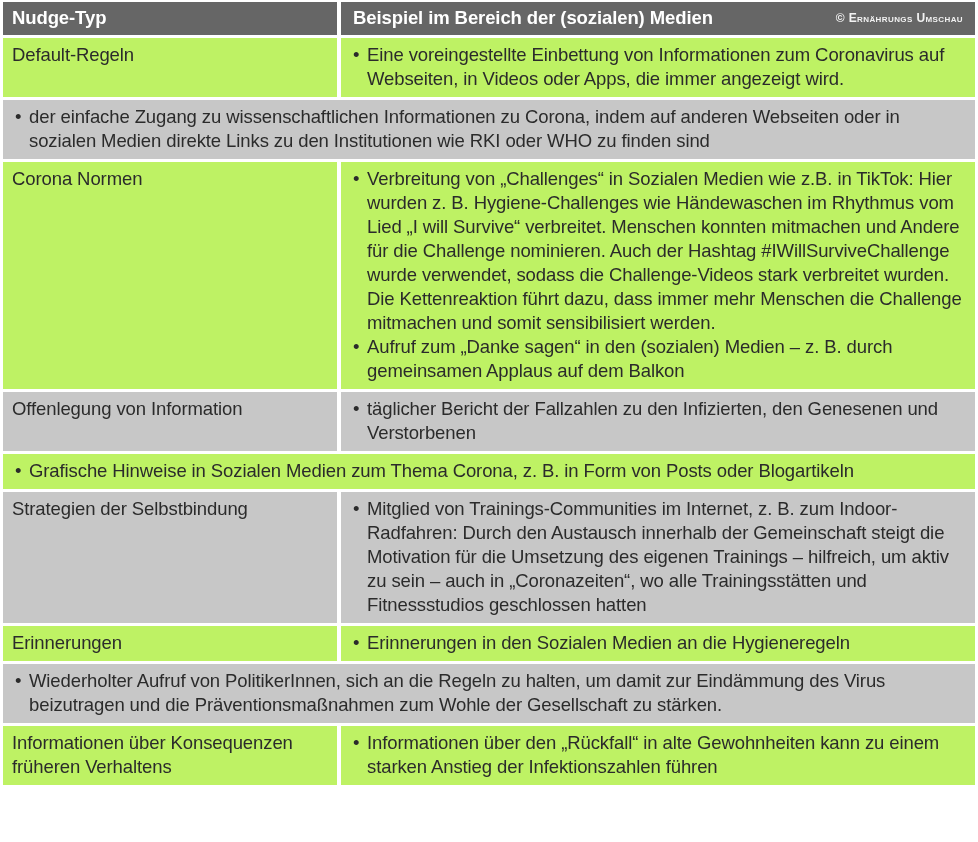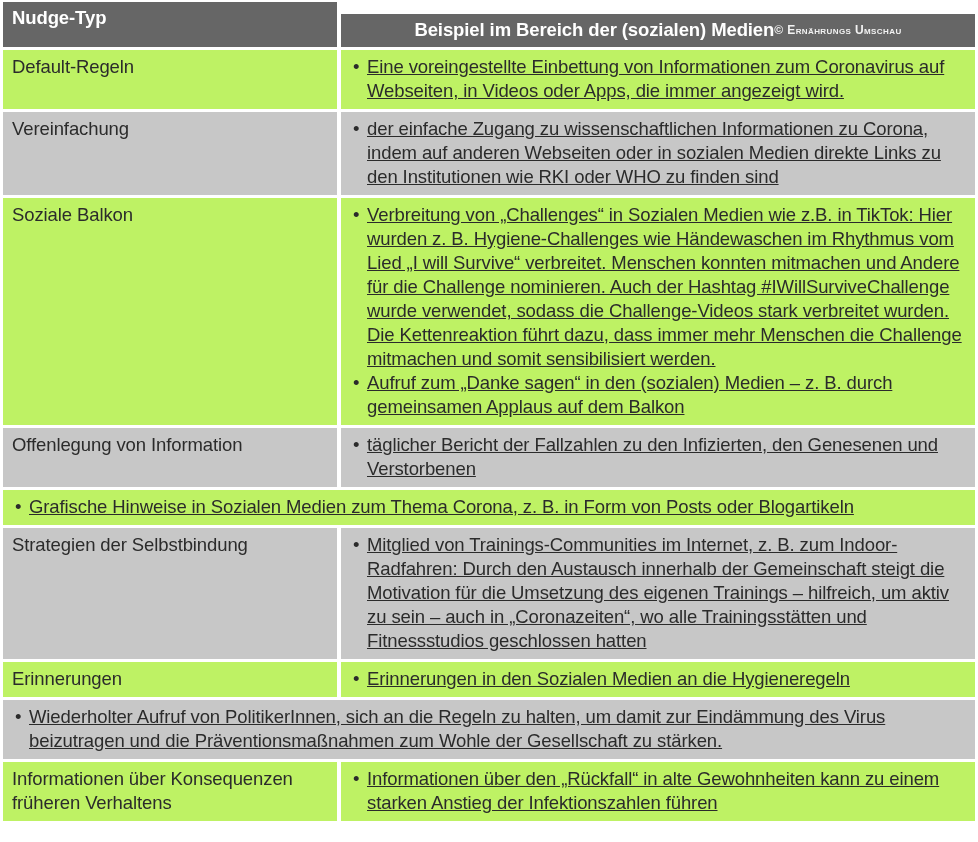--- a/index.html
+++ b/index.html
@@ -41,22 +41,21 @@
   .header-row .cell {
     background: #666666;
     color: #ffffff;
     font-weight: bold;
     padding-top: 4px;
     padding-bottom: 5px;
   }
   .header-row .cell-right {
     display: flex;
     align-items: center;
-    justify-content: center;
-    margin-top: 12px;
+    justify-content: space-between;
   }
   .credit {
     font-weight: bold;
     font-variant: small-caps;
     font-size: 12px;
     letter-spacing: 0.4px;
     color: #f2f2f2;
     white-space: nowrap;
     padding-right: 4px;
   }
@@ -67,21 +66,20 @@
   .bullet {
     display: flex;
     align-items: flex-start;
   }
   .bullet .dot {
     flex: 0 0 14px;
     width: 14px;
   }
   .bullet .txt {
     flex: 1 1 auto;
-    text-decoration: underline;
   }
 </style>
 </head>
 <body>
 
 <div class="table-wrap">
 
   <div class="t-row header-row">
     <div class="cell cell-left">
       <span>Nudge-Typ</span>
@@ -96,31 +94,30 @@
     <div class="cell cell-left">Default-Regeln</div>
     <div class="cell cell-right">
       <div class="bullet">
         <span class="dot">•</span>
         <span class="txt">Eine voreingestellte Einbettung von Informationen zum Coronavirus auf Webseiten, in Videos oder Apps, die immer angezeigt wird.</span>
       </div>
     </div>
   </div>
 
   <div class="t-row body-row dark">
-    <div class="cell cell-left">Vereinfachung</div>
     <div class="cell cell-right">
       <div class="bullet">
         <span class="dot">•</span>
         <span class="txt">der einfache Zugang zu wissenschaftlichen Informationen zu Corona, indem auf anderen Webseiten oder in sozialen Medien direkte Links zu den Institutionen wie RKI oder WHO zu finden sind</span>
       </div>
     </div>
   </div>
 
   <div class="t-row body-row light">
-    <div class="cell cell-left">Soziale Balkon</div>
+    <div class="cell cell-left">Corona Normen</div>
     <div class="cell cell-right">
       <div class="bullet">
         <span class="dot">•</span>
         <span class="txt">Verbreitung von „Challenges“ in Sozialen Medien wie z.B. in TikTok: Hier wurden z. B. Hygiene-Challenges wie Händewaschen im Rhythmus vom Lied „I will Survive“ verbreitet. Menschen konnten mitmachen und Andere für die Challenge nominieren. Auch der Hashtag #IWillSurviveChallenge wurde verwendet, sodass die Challenge-Videos stark verbreitet wurden. Die Kettenreaktion führt dazu, dass immer mehr Menschen die Challenge mitmachen und somit sensibilisiert werden.</span>
       </div>
       <div class="bullet">
         <span class="dot">•</span>
         <span class="txt">Aufruf zum „Danke sagen“ in den (sozialen) Medien – z. B. durch gemeinsamen Applaus auf dem Balkon</span>
       </div>
     </div>

